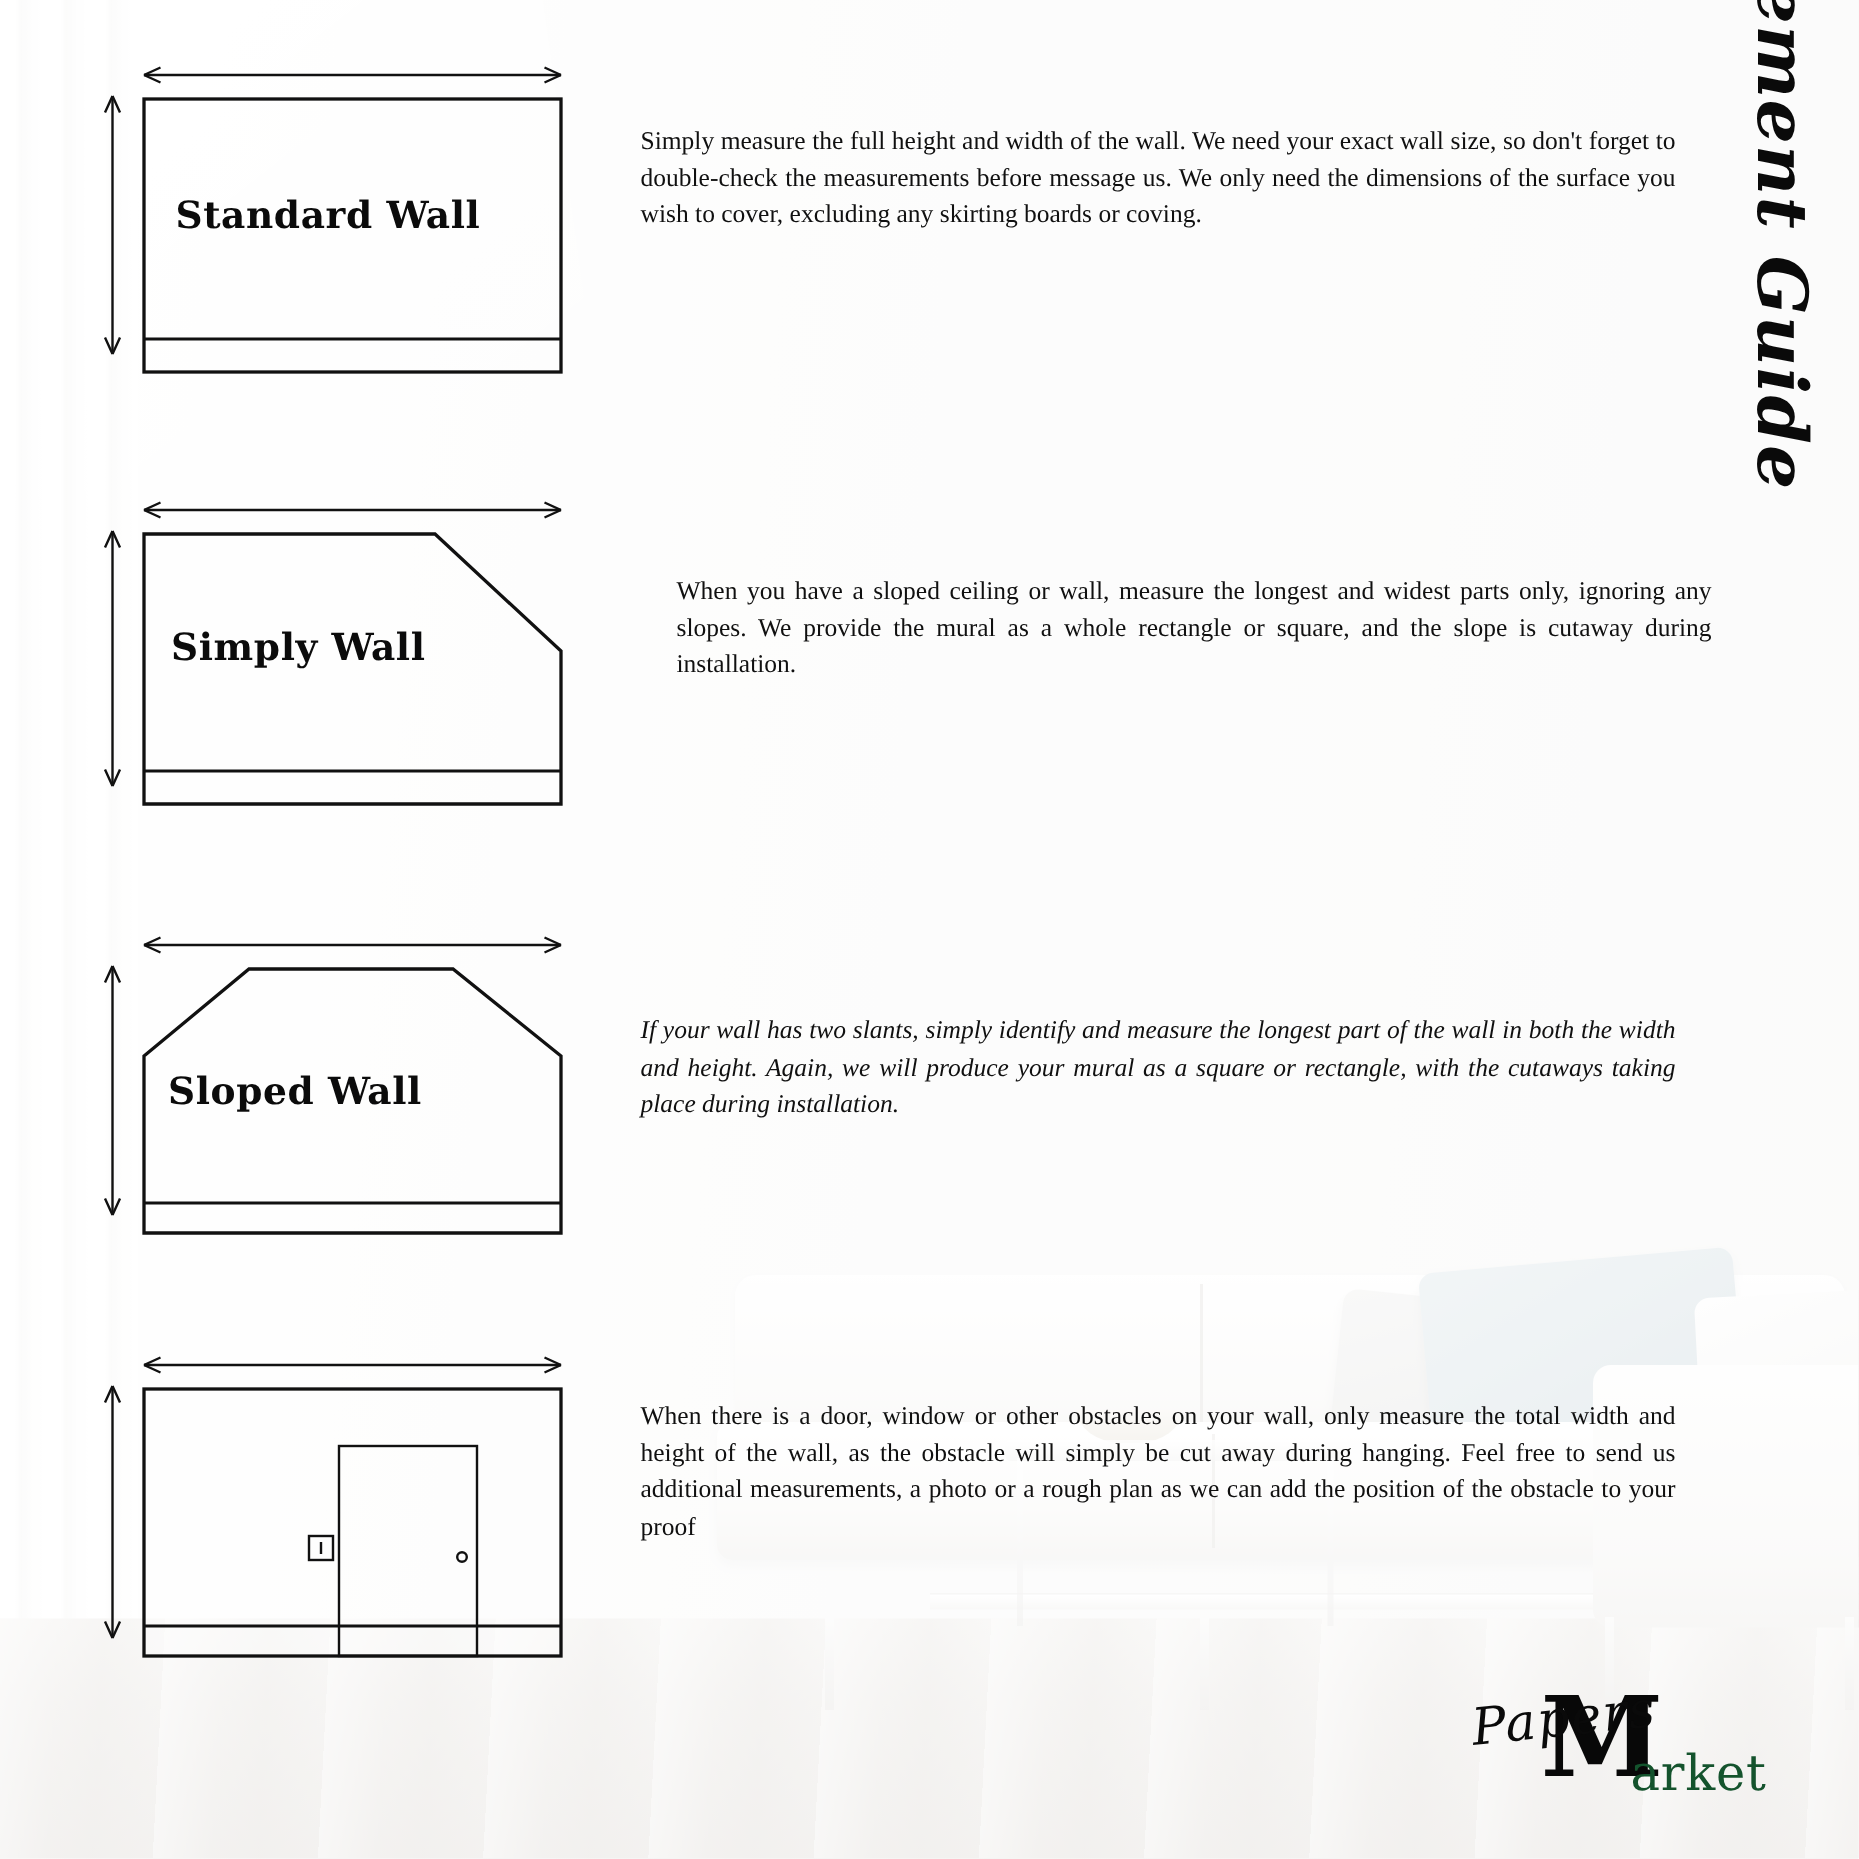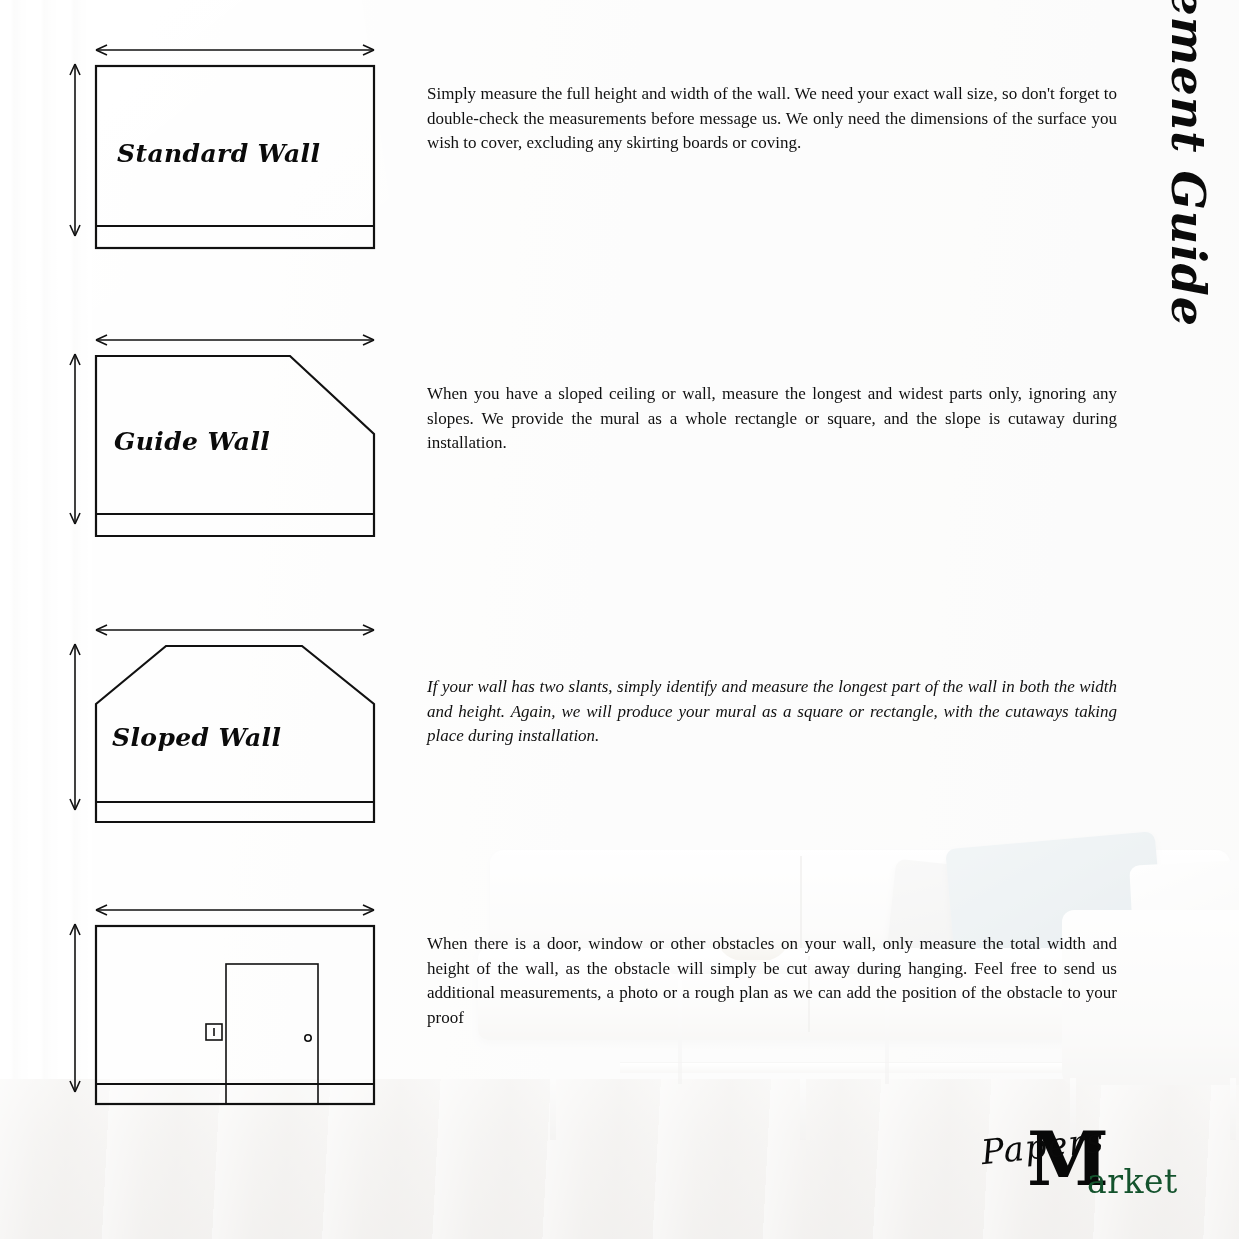--- a/index.html
+++ b/index.html
@@ -191,28 +191,26 @@
     width: 690px;
     font-size: 17px;
     line-height: 1.45;
     color: #101010;
     text-align: justify;
     font-family: "Liberation Serif", serif;
   }
   .shape-label {
     position: absolute;
     font-family: "DejaVu Serif", serif;
-    font-style: italic;
     font-weight: bold;
     font-size: 25px;
     color: #0b0b0b;
     letter-spacing: .4px;
     white-space: pre-line;
     line-height: 1.25;
-    margin-top: 10px;
   }
 
   
   .guide-title {
     position: absolute;
     right: 6px;
     top: 30px;
     width: 90px;
     height: 560px;
     display: flex;
@@ -336,23 +334,23 @@
           <line class="dimline" x1="34" y1="10" x2="312" y2="10"></line>
           <path class="dimline" d="M34 10 l11 -5 M34 10 l11 5"></path>
           <path class="dimline" d="M312 10 l-11 -5 M312 10 l-11 5"></path>
           <line class="dimline" x1="13" y1="24" x2="13" y2="194"></line>
           <path class="dimline" d="M13 24 l-5 11 M13 24 l5 11"></path>
           <path class="dimline" d="M13 194 l-5 -11 M13 194 l5 -11"></path>
 
           <path class="wallfill" d="M34 26 L228 26 L312 104 L312 206 L34 206 Z"></path>
           <line class="ln" x1="34" y1="184" x2="312" y2="184"></line>
         </svg>
-        <div class="shape-label" style="left:52px; top:86px;">Guide Wall</div>
+        <div class="shape-label" style="left:52px; top:86px;">Simply Wall</div>
       </div>
-      <div class="body" style="top:52px;">When you have a sloped ceiling or wall, measure the longest and widest parts only, ignoring any slopes. We provide the mural as a whole rectangle or square, and the slope is cutaway during installation.</div>
+      <div class="body" style="top:52px;margin-left:24px;">When you have a sloped ceiling or wall, measure the longest and widest parts only, ignoring any slopes. We provide the mural as a whole rectangle or square, and the slope is cutaway during installation.</div>
     </div>
 
     <div class="row" style="top:620px;">
       <div class="diagram">
         <svg width="330" height="225" viewBox="0 0 330 225">
           <line class="dimline" x1="34" y1="10" x2="312" y2="10"></line>
           <path class="dimline" d="M34 10 l11 -5 M34 10 l11 5"></path>
           <path class="dimline" d="M312 10 l-11 -5 M312 10 l-11 5"></path>
           <line class="dimline" x1="13" y1="24" x2="13" y2="190"></line>
           <path class="dimline" d="M13 24 l-5 11 M13 24 l5 11"></path>

